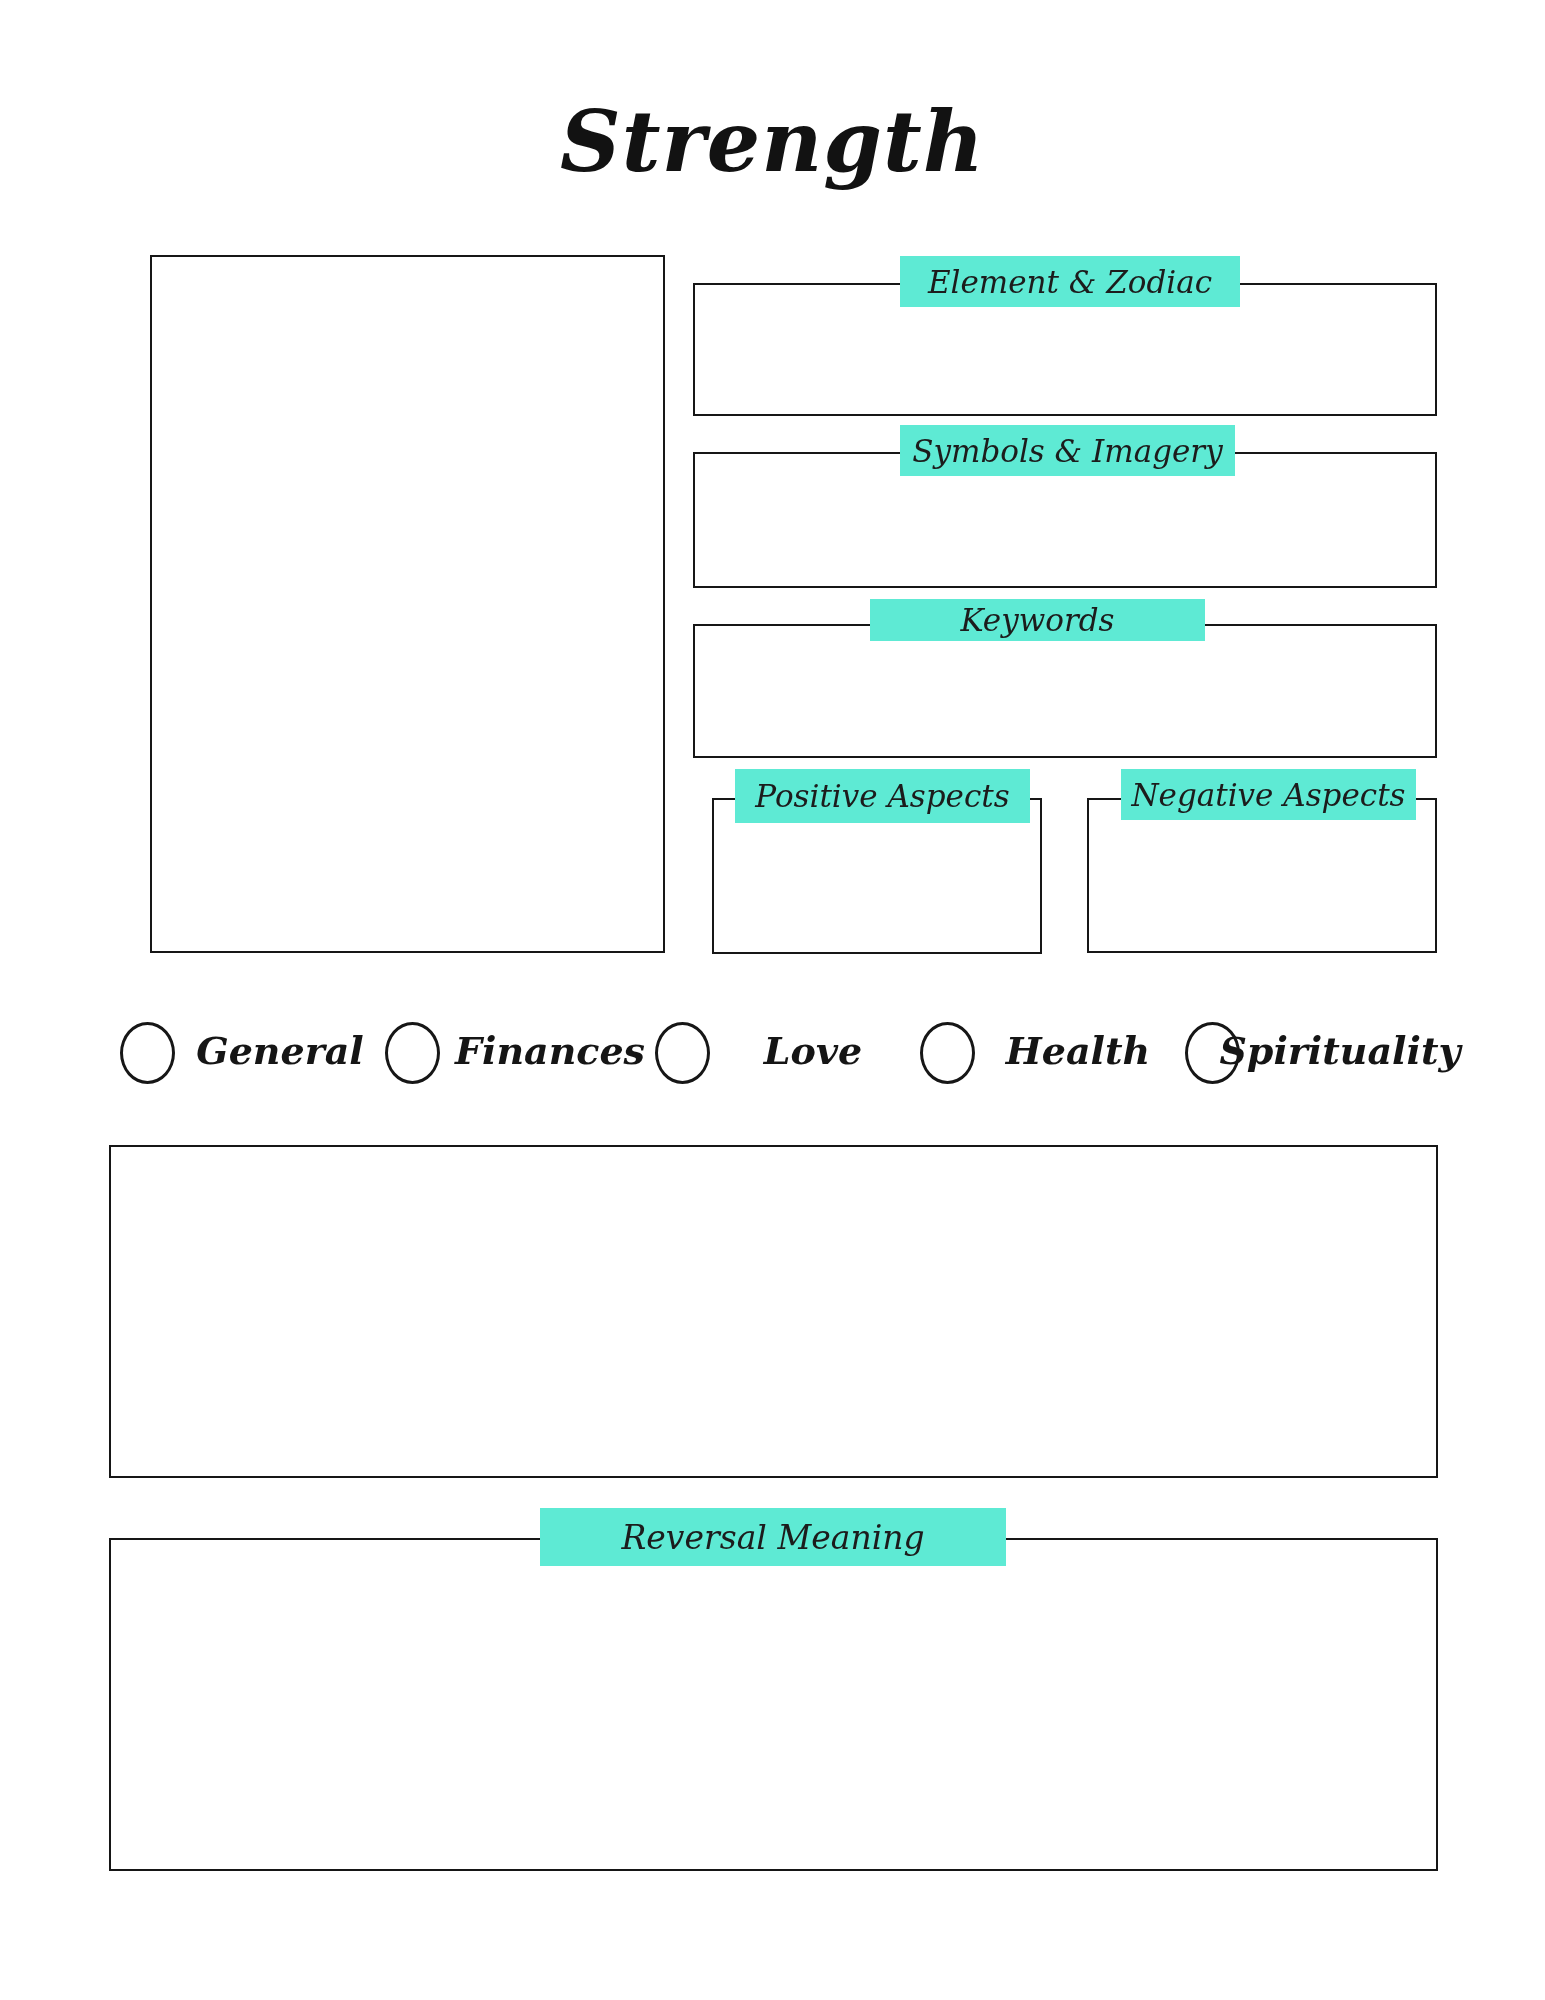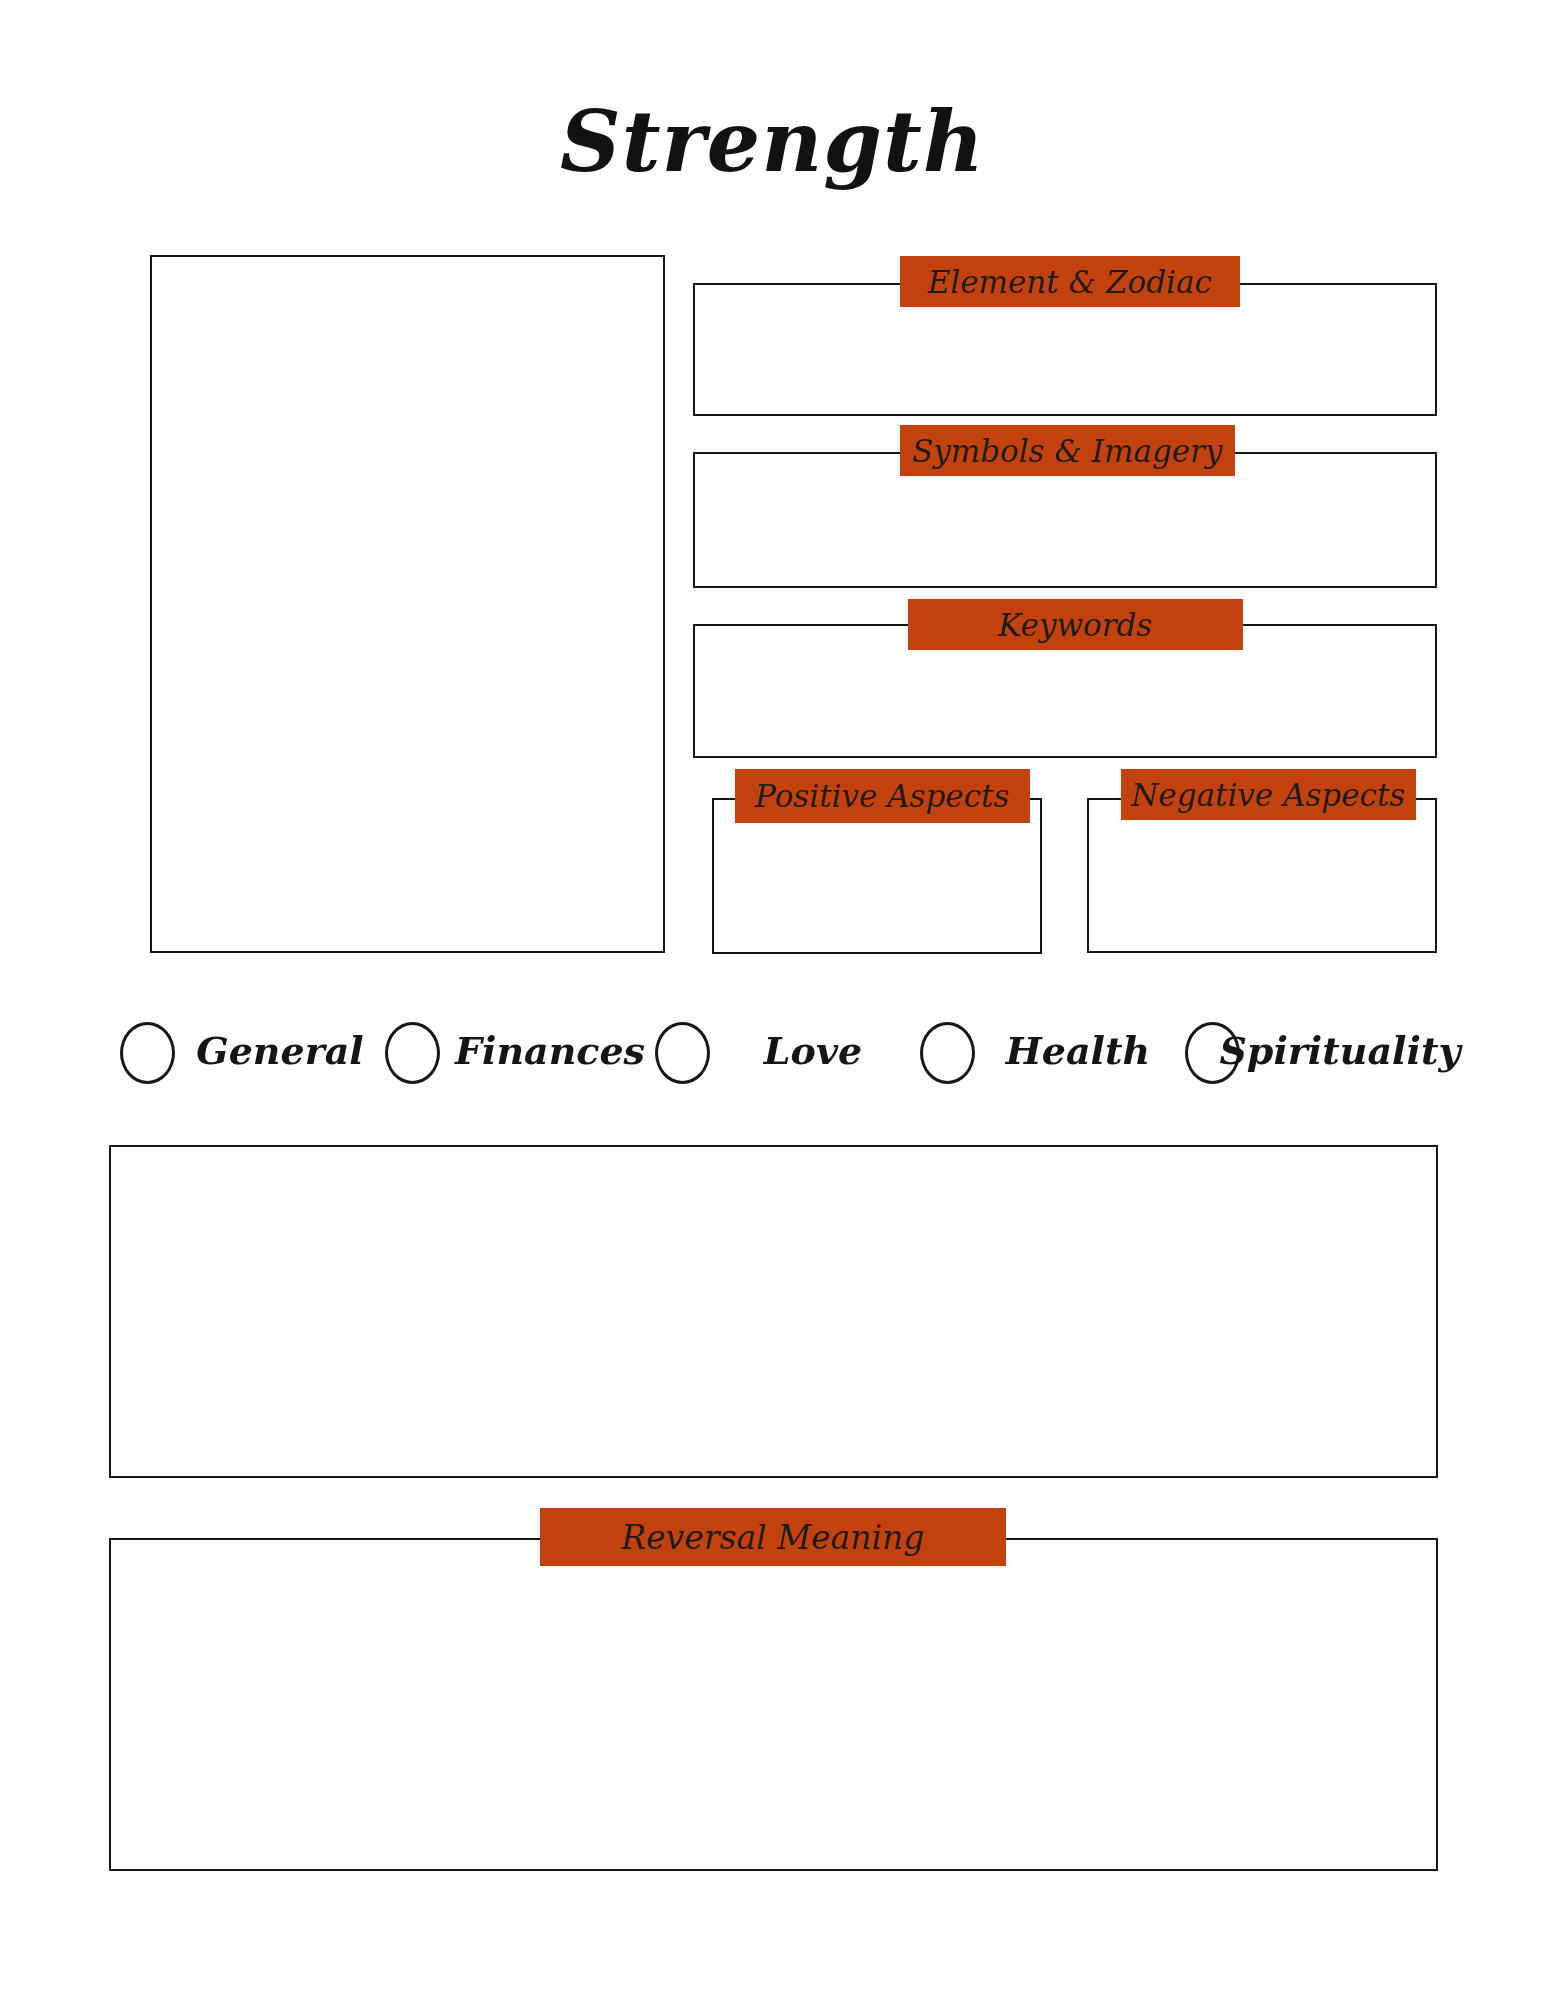--- a/index.html
+++ b/index.html
@@ -31,21 +31,21 @@
   }
   .box {
     position: absolute;
     background: #ffffff;
     border: 2px solid #161616;
     box-sizing: border-box;
     z-index: 1;
   }
   .tag {
     position: absolute;
-    background: #c2410c;
+    background: #5eead4;
     z-index: 2;
     display: flex;
     align-items: center;
     justify-content: center;
     font-style: italic;
     font-size: 31px;
     font-weight: 500;
     color: #1c1c1c;
     box-sizing: border-box;
     white-space: nowrap;
@@ -83,21 +83,21 @@
 
   <div class="box" style="left:150px; top:255px; width:515px; height:698px;"></div>
 
   <div class="box" style="left:693px; top:283px; width:744px; height:133px;"></div>
   <div class="tag" style="left:900px; top:256px; width:340px; height:51px;">Element &amp; Zodiac</div>
 
   <div class="box" style="left:693px; top:452px; width:744px; height:136px;"></div>
   <div class="tag" style="left:900px; top:425px; width:335px; height:51px;">Symbols &amp; Imagery</div>
 
   <div class="box" style="left:693px; top:624px; width:744px; height:134px;"></div>
-  <div class="tag" style="left:908px; top:599px; width:335px; height:51px;">Keywords</div>
+  <div class="tag" style="left:870px; top:599px; width:335px; height:42px;">Keywords</div>
 
   <div class="box" style="left:712px; top:798px; width:330px; height:156px;"></div>
   <div class="tag" style="left:735px; top:769px; width:295px; height:54px;">Positive Aspects</div>
 
   <div class="box" style="left:1087px; top:798px; width:350px; height:155px;"></div>
   <div class="tag" style="left:1121px; top:769px; width:295px; height:51px;">Negative Aspects</div>
 
   <div class="circle" style="left:120px; top:1022px;"></div>
   <div class="cat-label" style="left:280px; top:1028px;">General</div>
 

